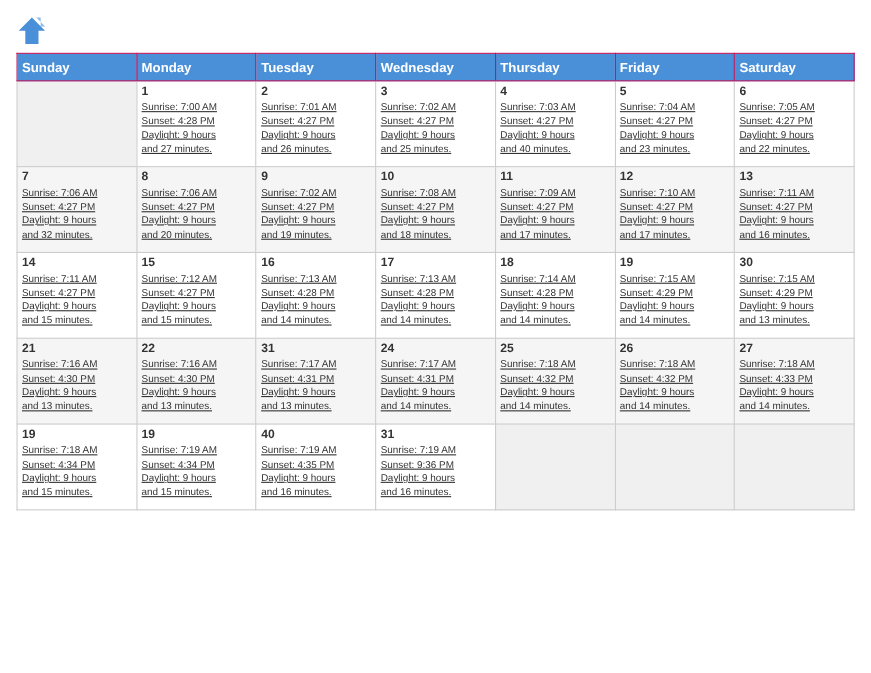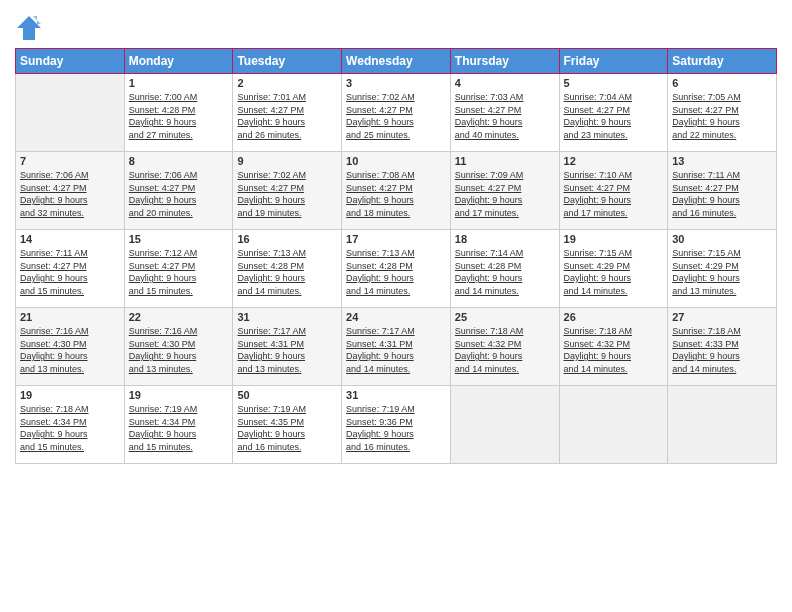--- a/index.html
+++ b/index.html
@@ -260,21 +260,21 @@
         <tr>
           <td>
             <span class="day-num">19</span>
             <div class="day-info"><span>Sunrise: 7:18 AM</span><br><span>Sunset: 4:34 PM</span><br><span>Daylight: 9 hours</span><br><span>and 15 minutes.</span></div>
           </td>
           <td>
             <span class="day-num">19</span>
             <div class="day-info"><span>Sunrise: 7:19 AM</span><br><span>Sunset: 4:34 PM</span><br><span>Daylight: 9 hours</span><br><span>and 15 minutes.</span></div>
           </td>
           <td>
-            <span class="day-num">50</span>
+            <span class="day-num">40</span>
             <div class="day-info"><span>Sunrise: 7:19 AM</span><br><span>Sunset: 4:35 PM</span><br><span>Daylight: 9 hours</span><br><span>and 16 minutes.</span></div>
           </td>
           <td>
             <span class="day-num">31</span>
             <div class="day-info"><span>Sunrise: 7:19 AM</span><br><span>Sunset: 9:36 PM</span><br><span>Daylight: 9 hours</span><br><span>and 16 minutes.</span></div>
           </td>
           <td class="empty-cell"></td>
           <td class="empty-cell"></td>
           <td class="empty-cell"></td>
         </tr>

